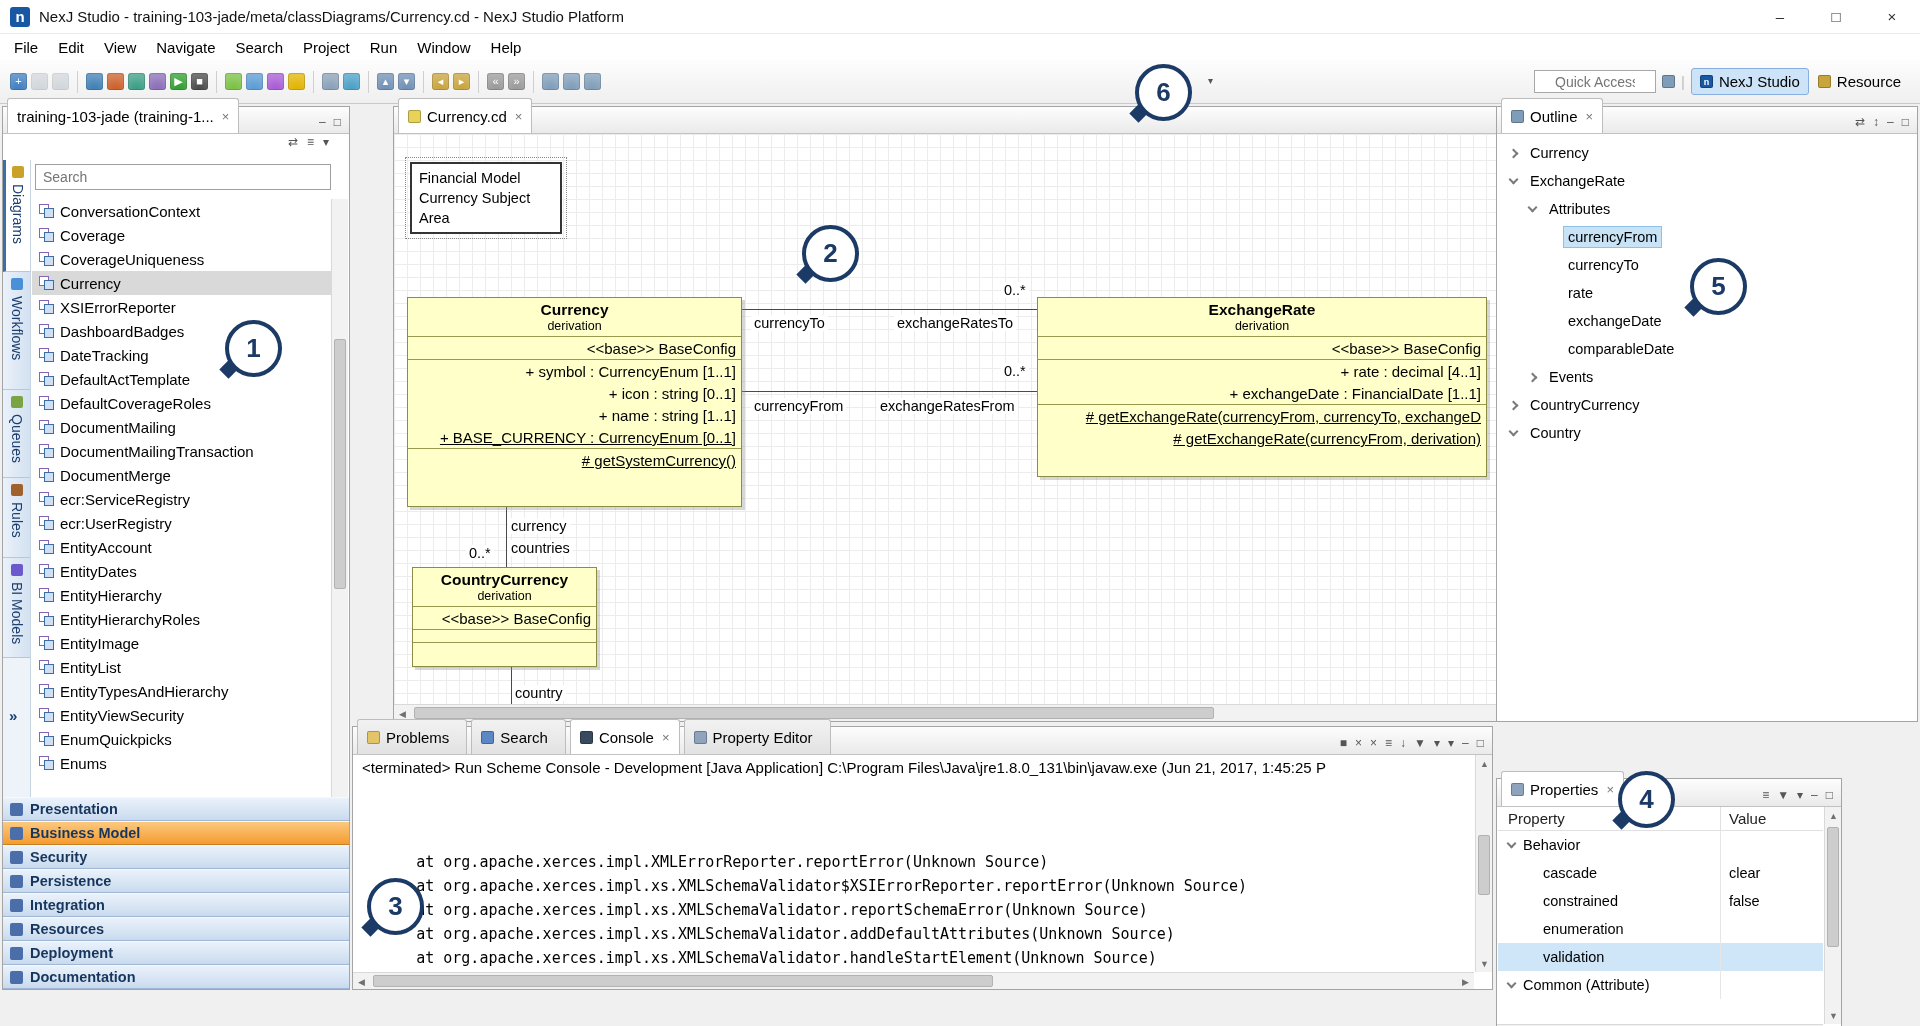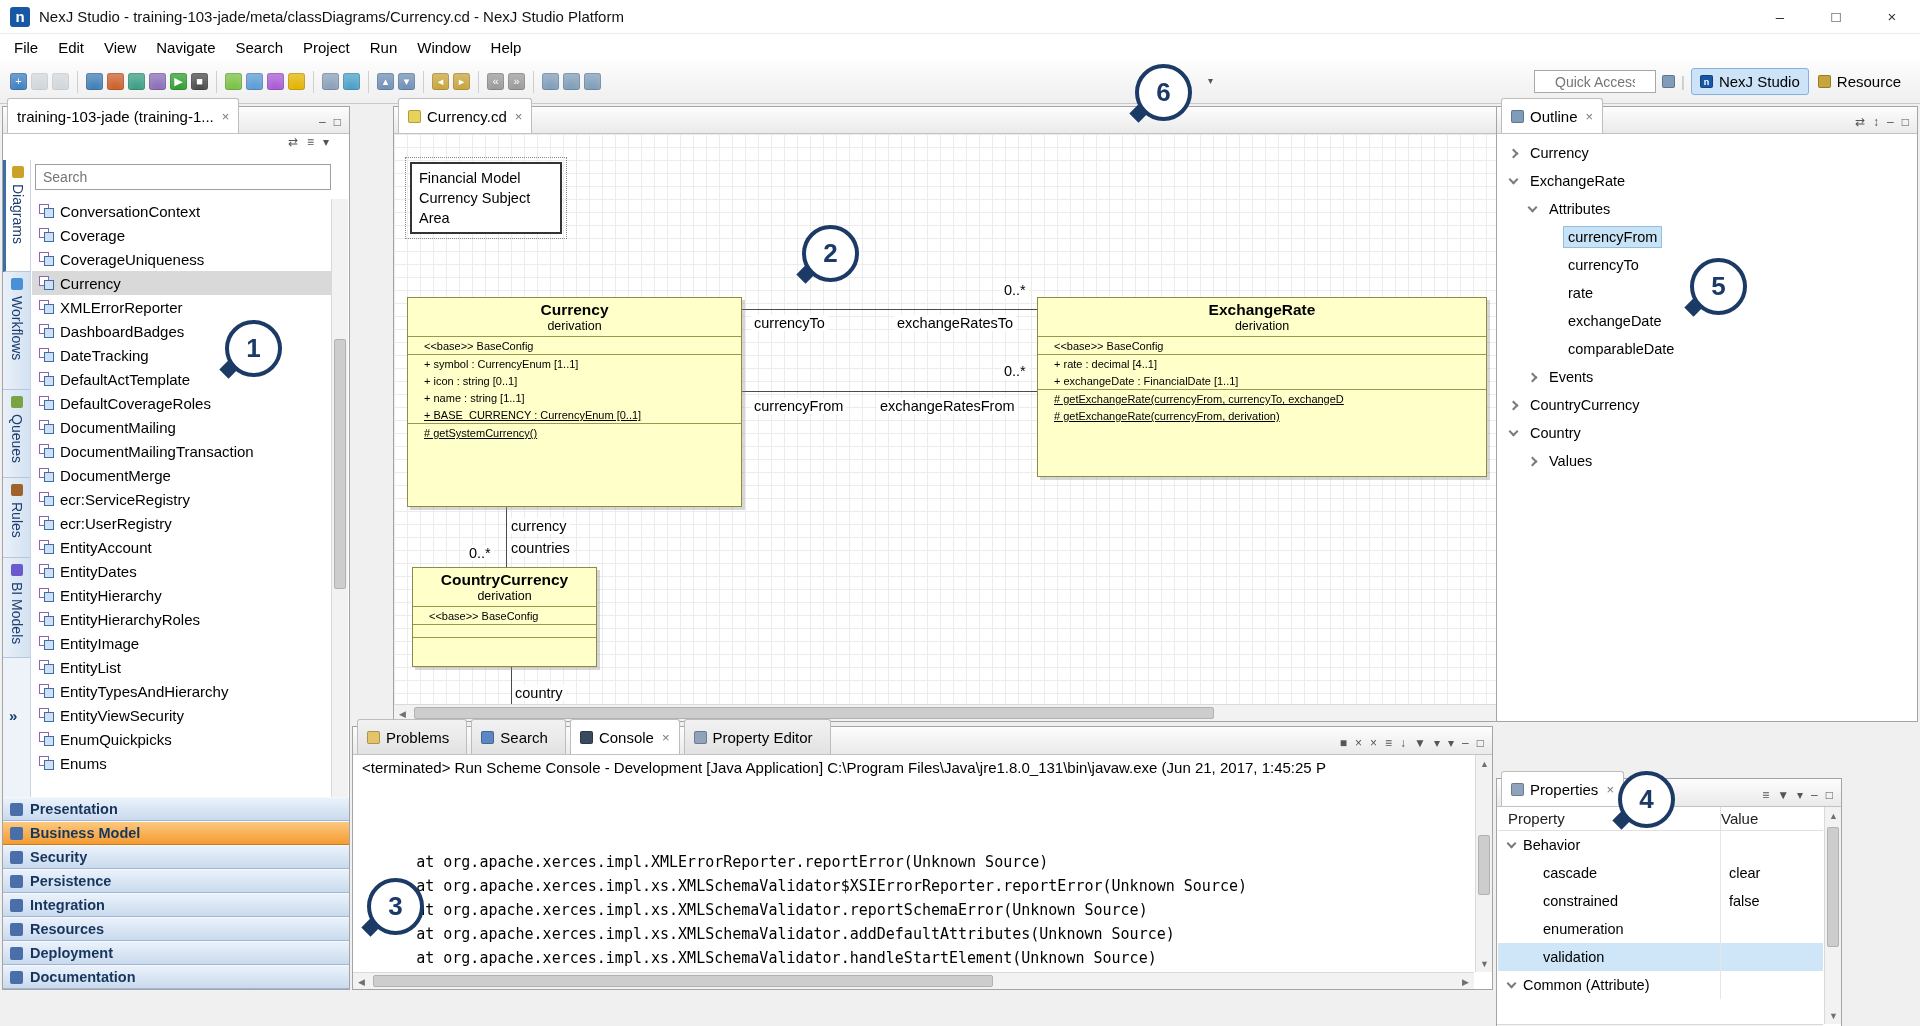--- a/index.html
+++ b/index.html
@@ -102,21 +102,21 @@
   #editor .vscroll { right:0; top:27px; width:17px; bottom:17px; }
   #editor .hscroll { left:0; bottom:0; right:18px; height:17px; }
 
   .notebox { position:absolute; background:#fff; border:2px solid #333; padding:4px 7px;
     font-size:14.5px; line-height:20px; outline:1px dotted #888; outline-offset:4px; }
   .uml { position:absolute; background:#ffffca; border:1px solid #8c8c46;
     box-shadow:3px 3px 0 rgba(140,140,140,.35); overflow:hidden; }
   .uml-title { font-weight:bold; text-align:center; font-size:15.5px; padding-top:3px; }
   .uml-sub { text-align:center; font-size:12.5px; padding-bottom:3px; }
   .uml-div { border-top:1px solid #98984e; }
-  .uml-row { padding:3px 5px 2px 16px; font-size:11px; white-space:nowrap; overflow:hidden; }
+  .uml-row { padding:3px 5px 2px 5px; font-size:15px; white-space:nowrap; overflow:hidden;text-align:right; }
   .uml-row.static { text-decoration:underline; }
   .uml-empty-s { min-height:12px; }
   .uml-empty-l { min-height:24px; }
 
   .edge-h { position:absolute; height:0; border-top:1px solid #4a4a4a; }
   .edge-v { position:absolute; width:0; border-left:1px solid #4a4a4a; }
   .edge-label { position:absolute; background:#fff; padding:0 3px; font-size:14.5px; white-space:nowrap; }
 
   
   #console { left:352px; top:726px; width:1141px; height:264px; }
@@ -140,21 +140,21 @@
   .chev.closed { transform:rotate(-45deg); }
   .chev.open { transform:rotate(45deg); margin-top:-4px; }
   .chev.none { visibility:hidden; }
 
   
   #properties { left:1496px; top:746px; width:346px; height:264px;margin-top:32px; }
   #properties .tabstrip { height:28px; }
   .pcolhead { position:absolute; left:1px; top:28px; right:18px; height:24px; display:flex;
     align-items:center; border-bottom:1px solid #e0e0e0; background:#fff; color:#222; }
   .pch-name { width:222px; padding-left:10px; }
-  .pch-value { flex:1; border-left:1px solid #e0e0e0; align-self:stretch; display:flex; align-items:center; }
+  .pch-value { flex:1; padding-left:8px; border-left:1px solid #e0e0e0; align-self:stretch; display:flex; align-items:center; }
   .prows { position:absolute; left:1px; top:52px; right:18px; bottom:17px; overflow:hidden; }
   .prow { height:28px; display:flex; align-items:stretch; font-size:14.5px; }
   .prow.selected { background:#cfe6f8; }
   .pname { width:222px; display:flex; align-items:center; padding-left:30px; }
   .prow.section .pname { padding-left:10px; }
   .pvalue { flex:1; display:flex; align-items:center; padding-left:8px; border-left:1px solid #e6e6e6; }
   #properties .vscroll { right:0; top:28px; width:17px; bottom:17px; }
   #properties .hscroll { left:0; bottom:0; right:18px; height:17px; }
 
   
@@ -449,21 +449,21 @@
             <rect x="5.5" y="4.5" width="9" height="9" fill="#cfe0f5" stroke="#3b6ea5"></rect>
           </svg>
           <span>Currency</span>
         </div>
 
         <div class="xrow">
           <svg width="15" height="14" viewBox="0 0 15 14">
             <rect x="0.5" y="0.5" width="9" height="9" fill="#ffffff" stroke="#8a62b8"></rect>
             <rect x="5.5" y="4.5" width="9" height="9" fill="#cfe0f5" stroke="#3b6ea5"></rect>
           </svg>
-          <span>XMLErrorReporter</span>
+          <span>XSIErrorReporter</span>
         </div>
 
         <div class="xrow">
           <svg width="15" height="14" viewBox="0 0 15 14">
             <rect x="0.5" y="0.5" width="9" height="9" fill="#ffffff" stroke="#8a62b8"></rect>
             <rect x="5.5" y="4.5" width="9" height="9" fill="#cfe0f5" stroke="#3b6ea5"></rect>
           </svg>
           <span>DashboardBadges</span>
         </div>
 
@@ -885,24 +885,20 @@
         <div class="orow" style="--ind: 0;">
           <span class="chev closed"></span>
           <span class="olabel">CountryCurrency</span>
         </div>
 
         <div class="orow" style="--ind: 0;">
           <span class="chev open"></span>
           <span class="olabel">Country</span>
         </div>
 
-        <div class="orow" style="--ind: 1;">
-          <span class="chev closed"></span>
-          <span class="olabel">Values</span>
-        </div>
       </div>
   </div>
 
   <div class="panel" id="properties">
     <div class="tabstrip">
       <div class="tab active">
         <span class="ti" style="background:#8fa3bd"></span>
         <span>Properties</span>
         <span class="tab-close">×</span>
       </div>

